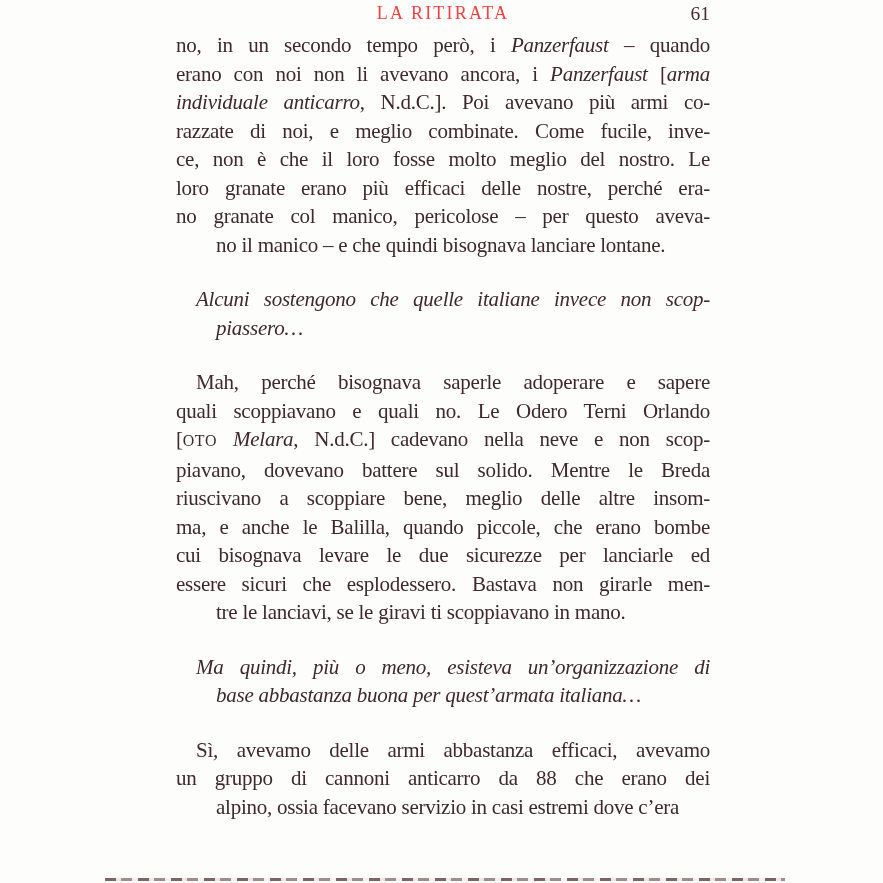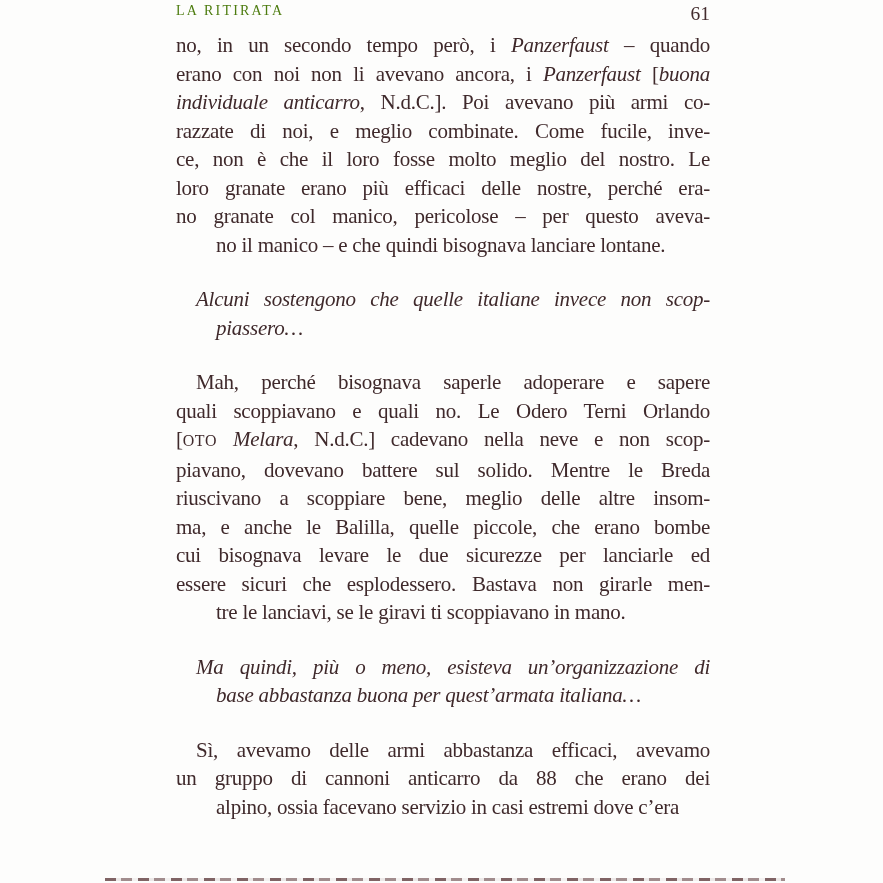--- a/index.html
+++ b/index.html
@@ -24,23 +24,24 @@
   .header {
     position: absolute;
     top: 3px;
     left: 0;
     width: 100%;
     height: 26px;
     color: #3f292b;
   }
   .running-title {
     display: block;
-    font-size: 14px;
+    text-align: center;
+    font-size: 18px;
     letter-spacing: 2.2px;
-    color: #4d7c0f;
+    color: #ef4444;
   }
   .pagenum {
     position: absolute;
     right: 0;
     top: 0;
     font-size: 19.5px;
     color: #432c2e;
     font-family: Liberation Serif, serif;
   }
   .column {
@@ -81,39 +82,39 @@
 <body>
 
 <div class="page">
   <div class="header">
     <span class="running-title">LA RITIRATA</span>
     <span class="pagenum">61</span>
   </div>
   <div class="column" id="text-column">
       <div class="para">
         <div class="line"><span>no, in un secondo tempo però, i </span><span class="i">Panzerfaust</span><span> – quando</span></div>
-        <div class="line"><span>erano con noi non li avevano ancora, i </span><span class="i">Panzerfaust</span><span> [</span><span class="i">buona</span></div>
+        <div class="line"><span>erano con noi non li avevano ancora, i </span><span class="i">Panzerfaust</span><span> [</span><span class="i">arma</span></div>
         <div class="line"><span class="i">individuale anticarro</span><span>, N.d.C.]. Poi avevano più armi co-</span></div>
         <div class="line"><span>razzate di noi, e meglio combinate. Come fucile, inve-</span></div>
         <div class="line"><span>ce, non è che il loro fosse molto meglio del nostro. Le</span></div>
         <div class="line"><span>loro granate erano più efficaci delle nostre, perché era-</span></div>
         <div class="line"><span>no granate col manico, pericolose – per questo aveva-</span></div>
         <div class="line last"><span>no il manico – e che quindi bisognava lanciare lontane.</span></div>
       </div>
       <div class="para it">
         <div class="line first"><span>Alcuni sostengono che quelle italiane invece non scop-</span></div>
         <div class="line last"><span>piassero…</span></div>
       </div>
       <div class="para">
         <div class="line first"><span>Mah, perché bisognava saperle adoperare e sapere</span></div>
         <div class="line"><span>quali scoppiavano e quali no. Le Odero Terni Orlando</span></div>
         <div class="line"><span>[</span><span class="sc">OTO</span><span> </span><span class="i">Melara</span><span>, N.d.C.] cadevano nella neve e non scop-</span></div>
         <div class="line"><span>piavano, dovevano battere sul solido. Mentre le Breda</span></div>
         <div class="line"><span>riuscivano a scoppiare bene, meglio delle altre insom-</span></div>
-        <div class="line"><span>ma, e anche le Balilla, quelle piccole, che erano bombe</span></div>
+        <div class="line"><span>ma, e anche le Balilla, quando piccole, che erano bombe</span></div>
         <div class="line"><span>cui bisognava levare le due sicurezze per lanciarle ed</span></div>
         <div class="line"><span>essere sicuri che esplodessero. Bastava non girarle men-</span></div>
         <div class="line last"><span>tre le lanciavi, se le giravi ti scoppiavano in mano.</span></div>
       </div>
       <div class="para it">
         <div class="line first"><span>Ma quindi, più o meno, esisteva un’organizzazione di</span></div>
         <div class="line last"><span>base abbastanza buona per quest’armata italiana…</span></div>
       </div>
       <div class="para">
         <div class="line first"><span>Sì, avevamo delle armi abbastanza efficaci, avevamo</span></div>

